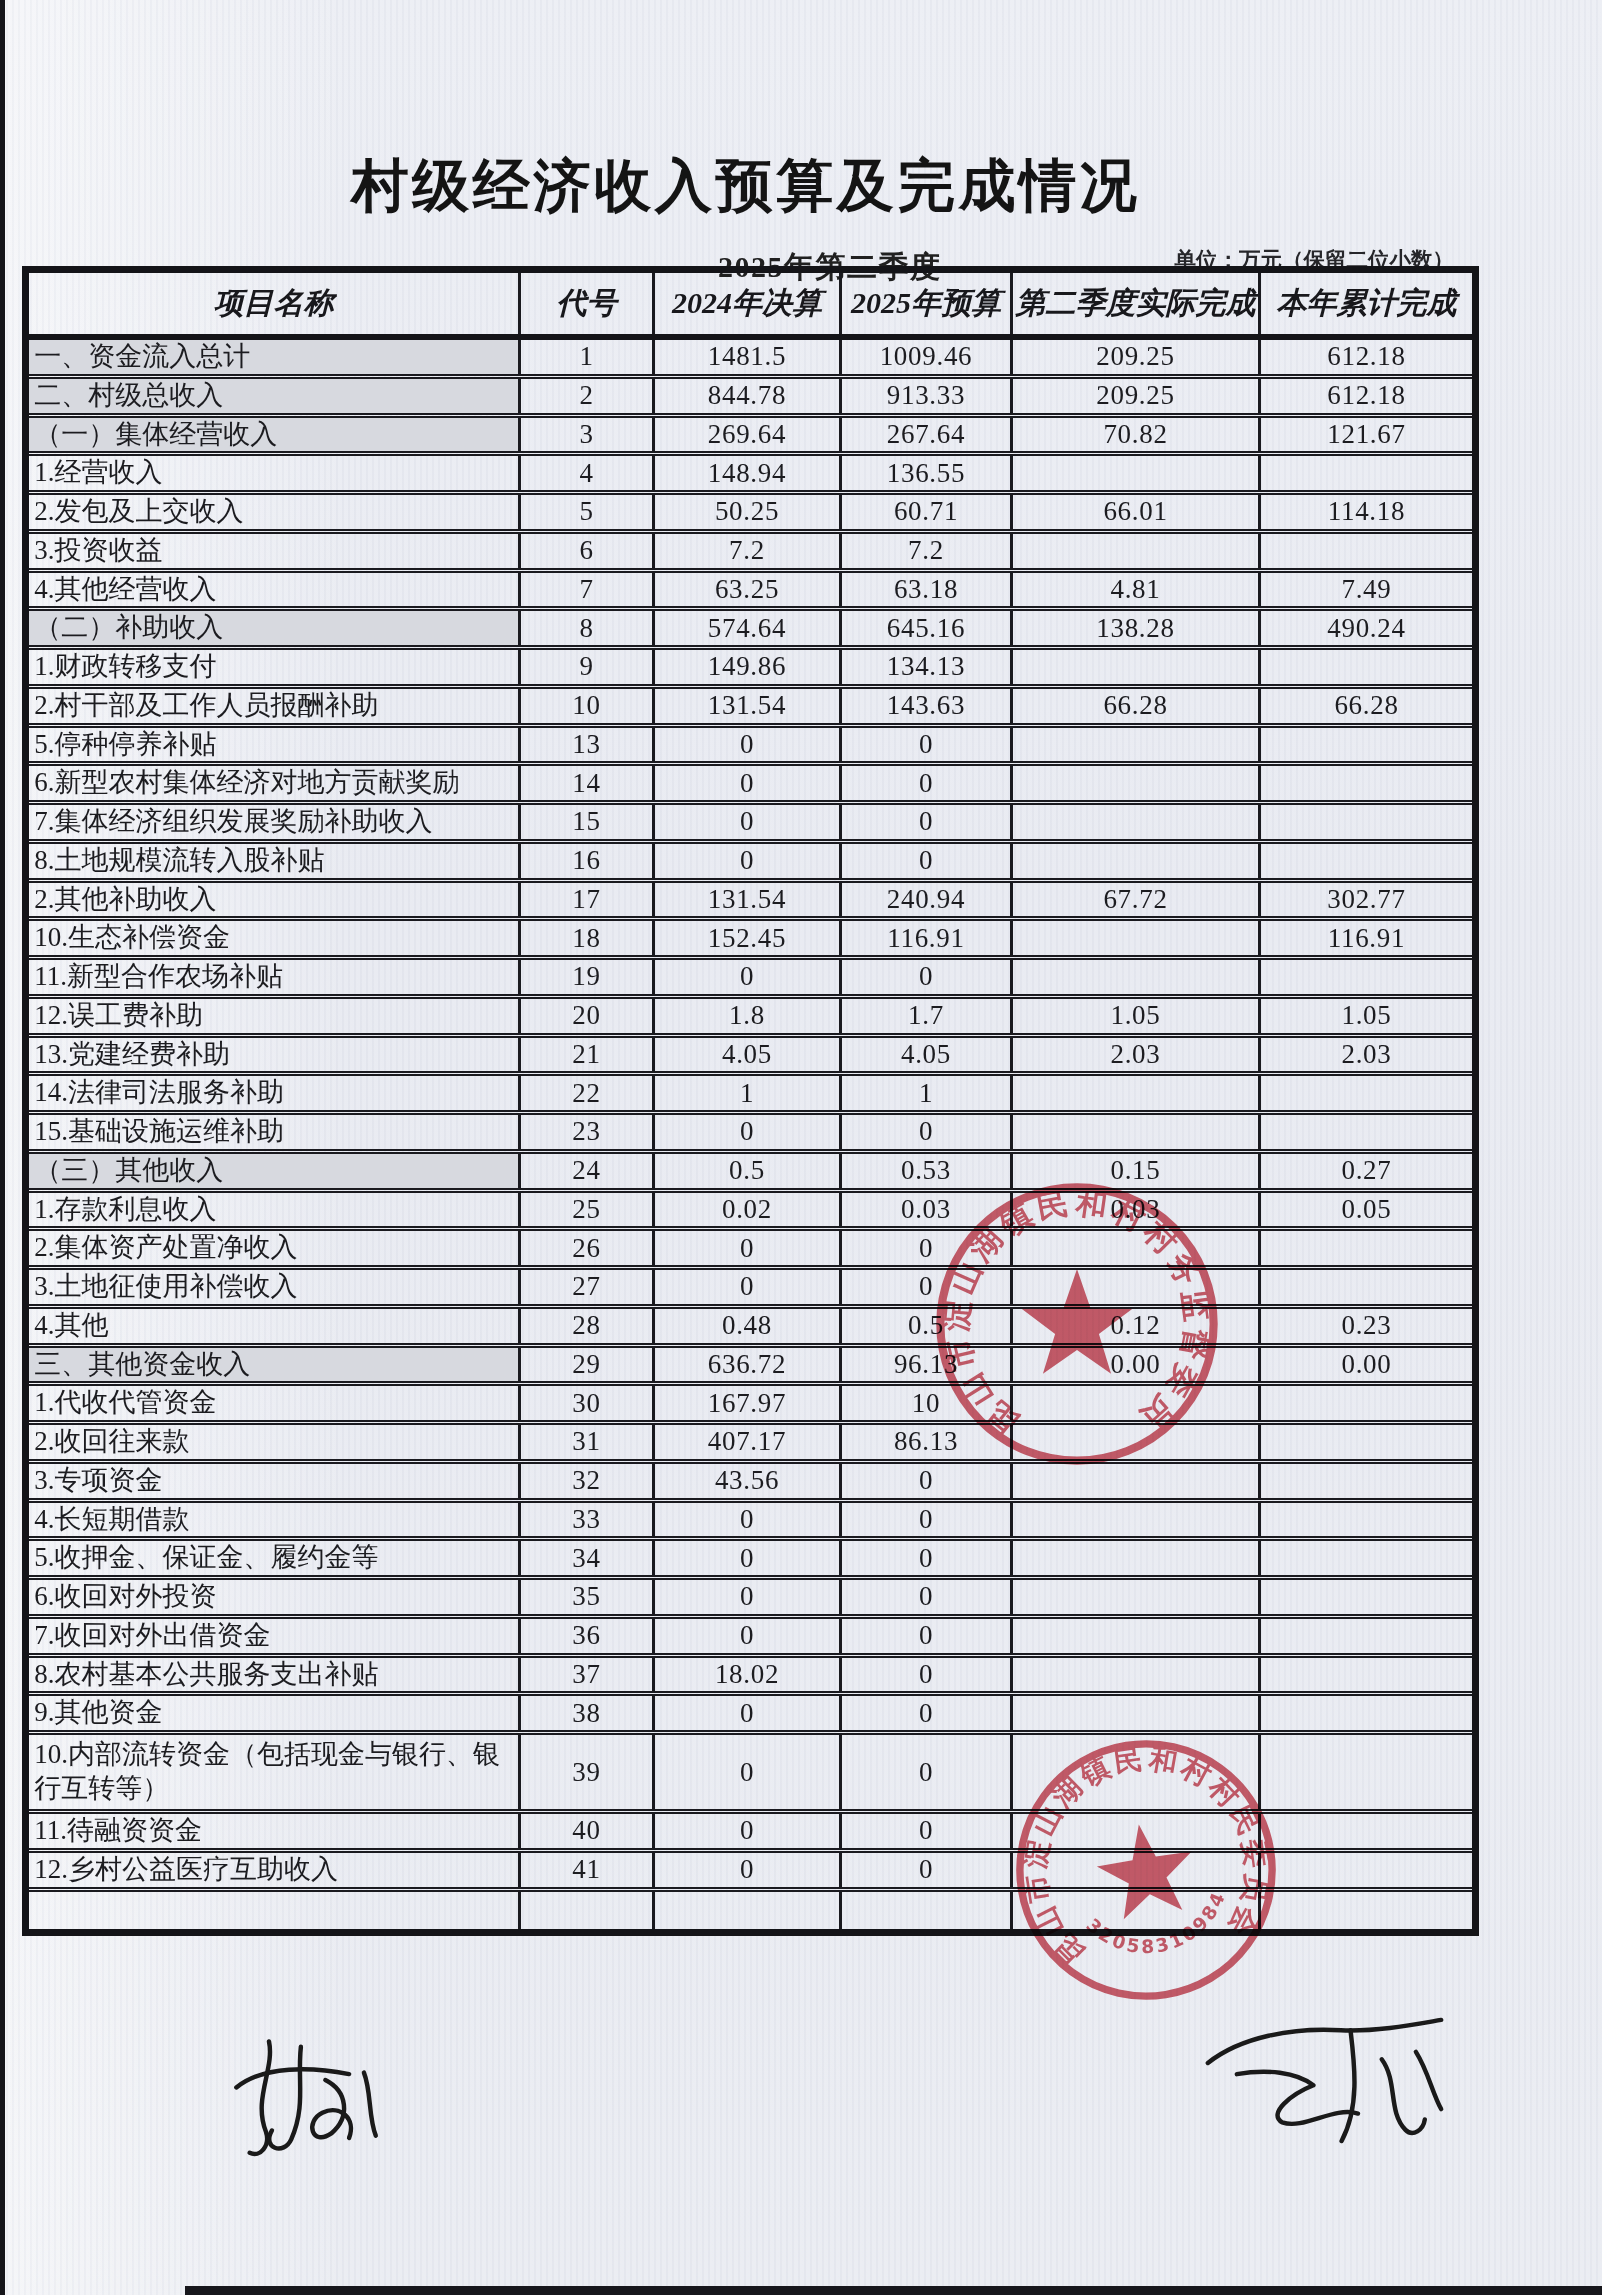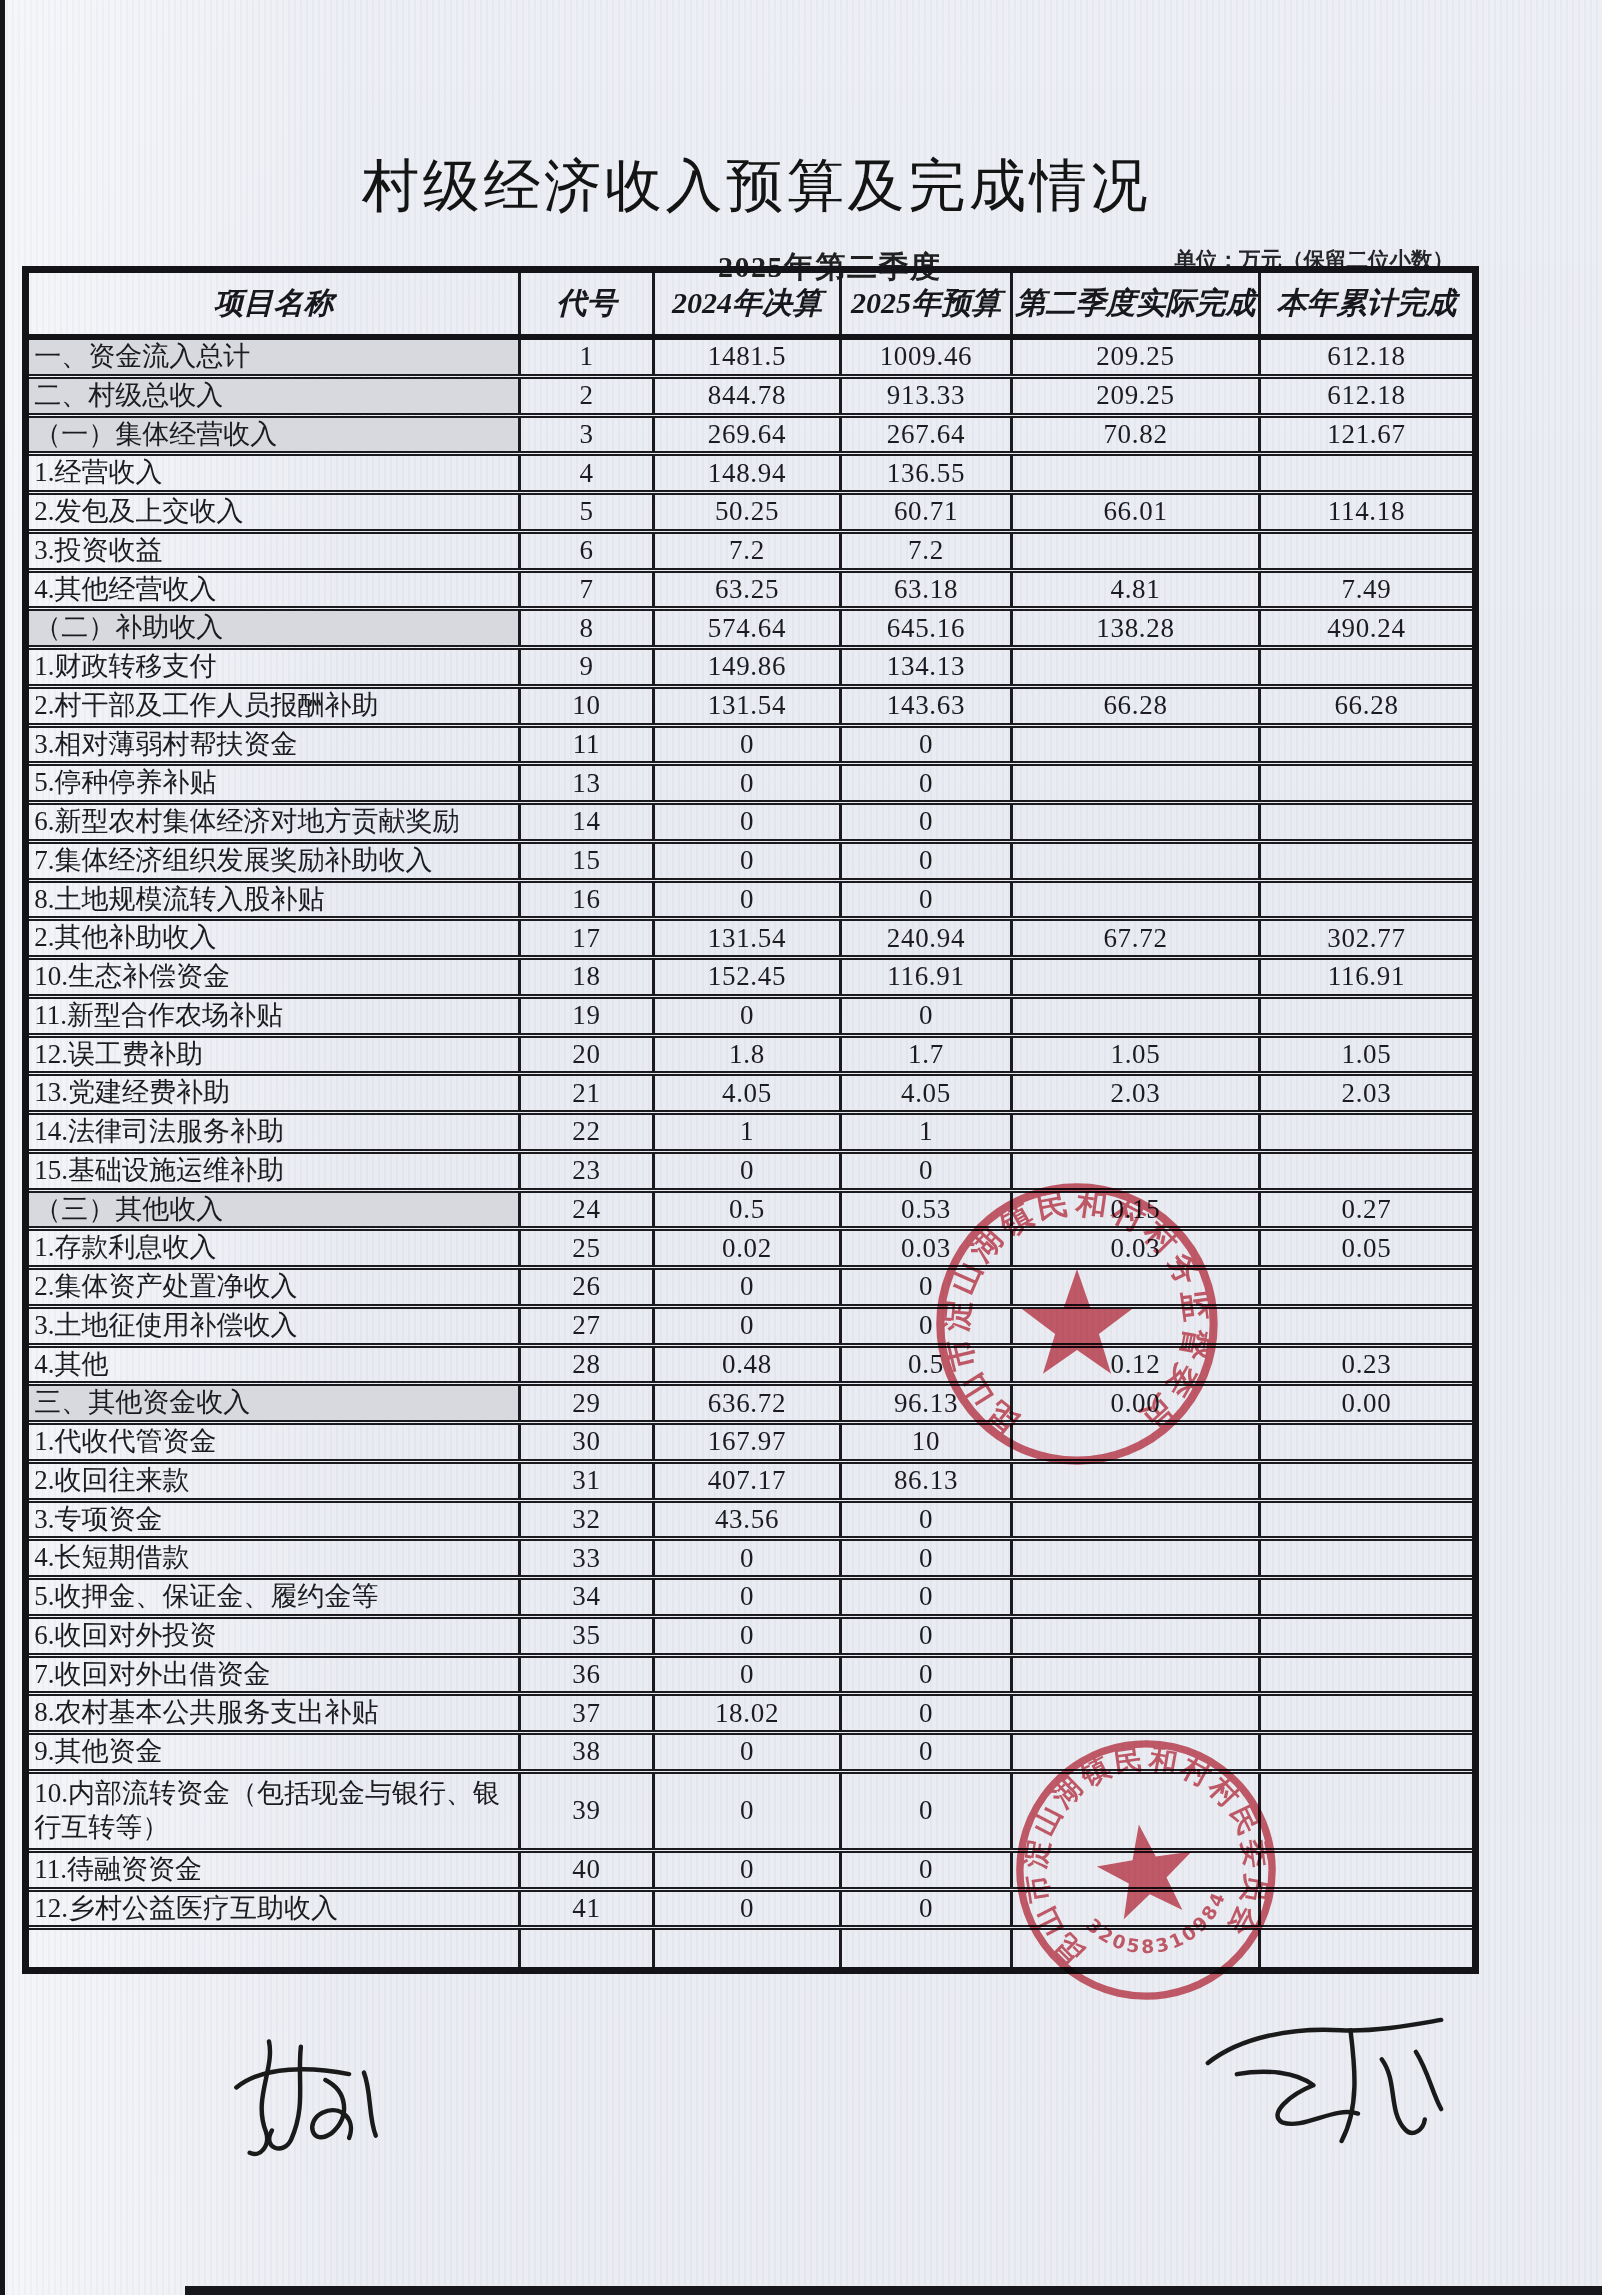--- a/index.html
+++ b/index.html
@@ -12,23 +12,23 @@
     position:relative;width:1602px;height:2295px;overflow:hidden;
     background:
       repeating-linear-gradient(90deg, rgba(110,120,150,0.045) 0 2.2px, rgba(255,255,255,0.05) 2.2px 6px),
       linear-gradient(90deg, rgba(255,255,255,0.5) 0%, rgba(255,255,255,0) 22%),
       linear-gradient(180deg,#eceef4 0%,#e8eaf1 40%,#eaecf2 100%);
     color:#1b1b1b;
   }
   .edge-left{position:absolute;left:0;top:0;width:4.5px;height:2295px;background:#15151a;}
   .edge-bottom{position:absolute;left:185px;right:0;bottom:0;height:9px;background:#17171c;}
   .title{
-    position:absolute;left:362px;top:148px;width:816px;
-    font-size:57px;font-weight:normal;letter-spacing:3.7px;white-space:nowrap;
-    color:#141414;text-align:left;
+    position:absolute;left:338px;top:148px;width:816px;
+    font-size:57px;font-weight:bold;letter-spacing:3.7px;white-space:nowrap;
+    color:#141414;text-align:center;
   }
   .subtitle{
     position:absolute;left:718px;top:247px;font-size:30px;font-weight:bold;
     letter-spacing:1.5px;white-space:nowrap;color:#202020;
   }
   .unit-note{
     position:absolute;right:148px;top:245px;font-size:21.5px;font-weight:bold;
     white-space:nowrap;color:#26262a;
   }
   table.budget{
@@ -178,28 +178,20 @@
 
   <tr>
     <td class="c-name">2.村干部及工作人员报酬补助</td>
     <td class="c-num">10</td>
     <td class="c-num">131.54</td>
     <td class="c-num">143.63</td>
     <td class="c-num">66.28</td>
     <td class="c-num">66.28</td>
   </tr>
 
-  <tr>
-    <td class="c-name">3.相对薄弱村帮扶资金</td>
-    <td class="c-num">11</td>
-    <td class="c-num">0</td>
-    <td class="c-num">0</td>
-    <td class="c-num"></td>
-    <td class="c-num"></td>
-  </tr>
 
 
   <tr>
     <td class="c-name">5.停种停养补贴</td>
     <td class="c-num">13</td>
     <td class="c-num">0</td>
     <td class="c-num">0</td>
     <td class="c-num"></td>
     <td class="c-num"></td>
   </tr>

